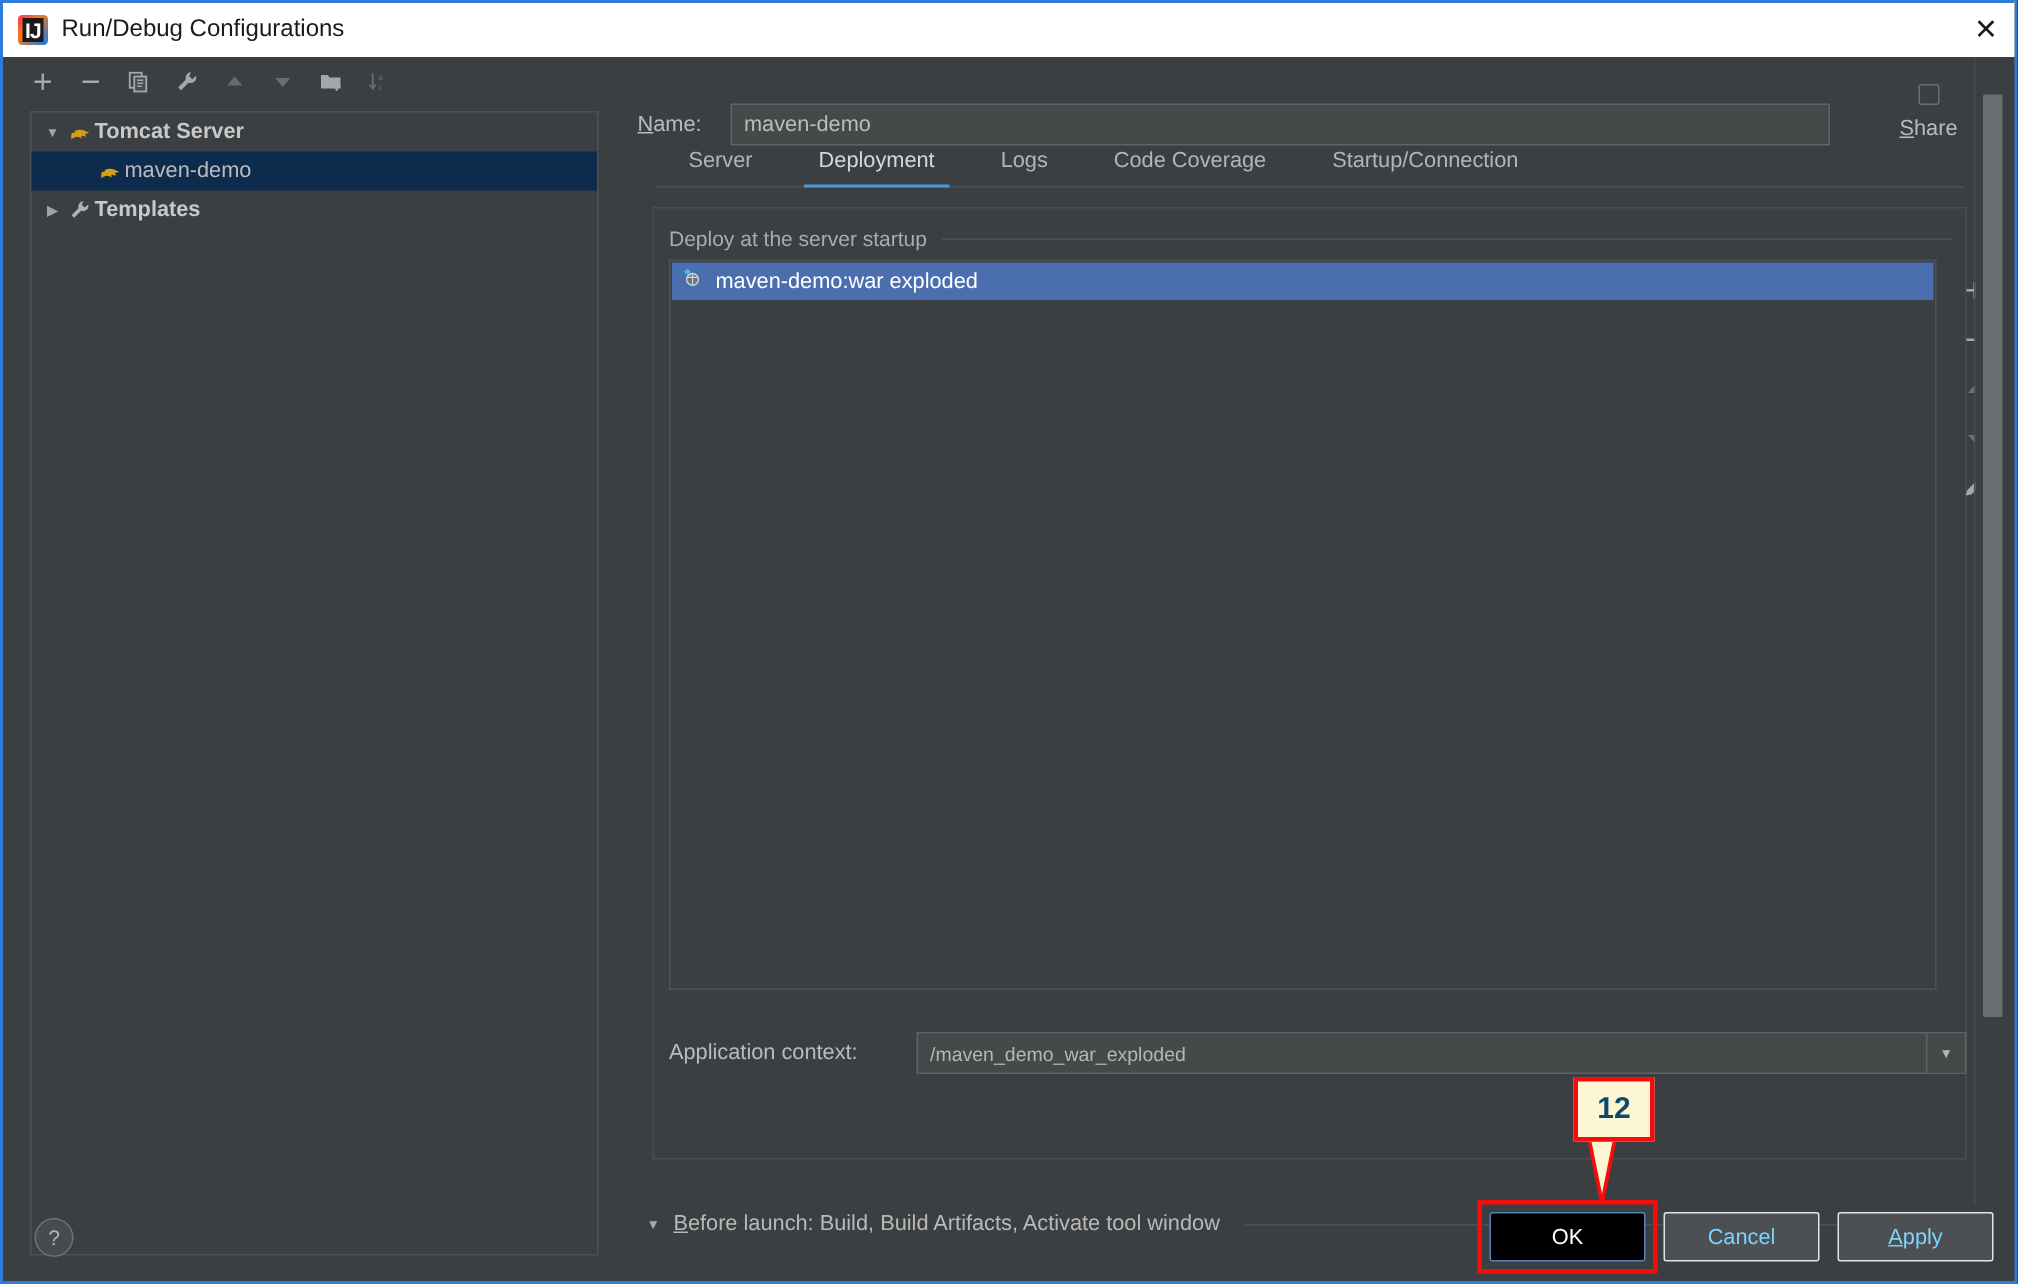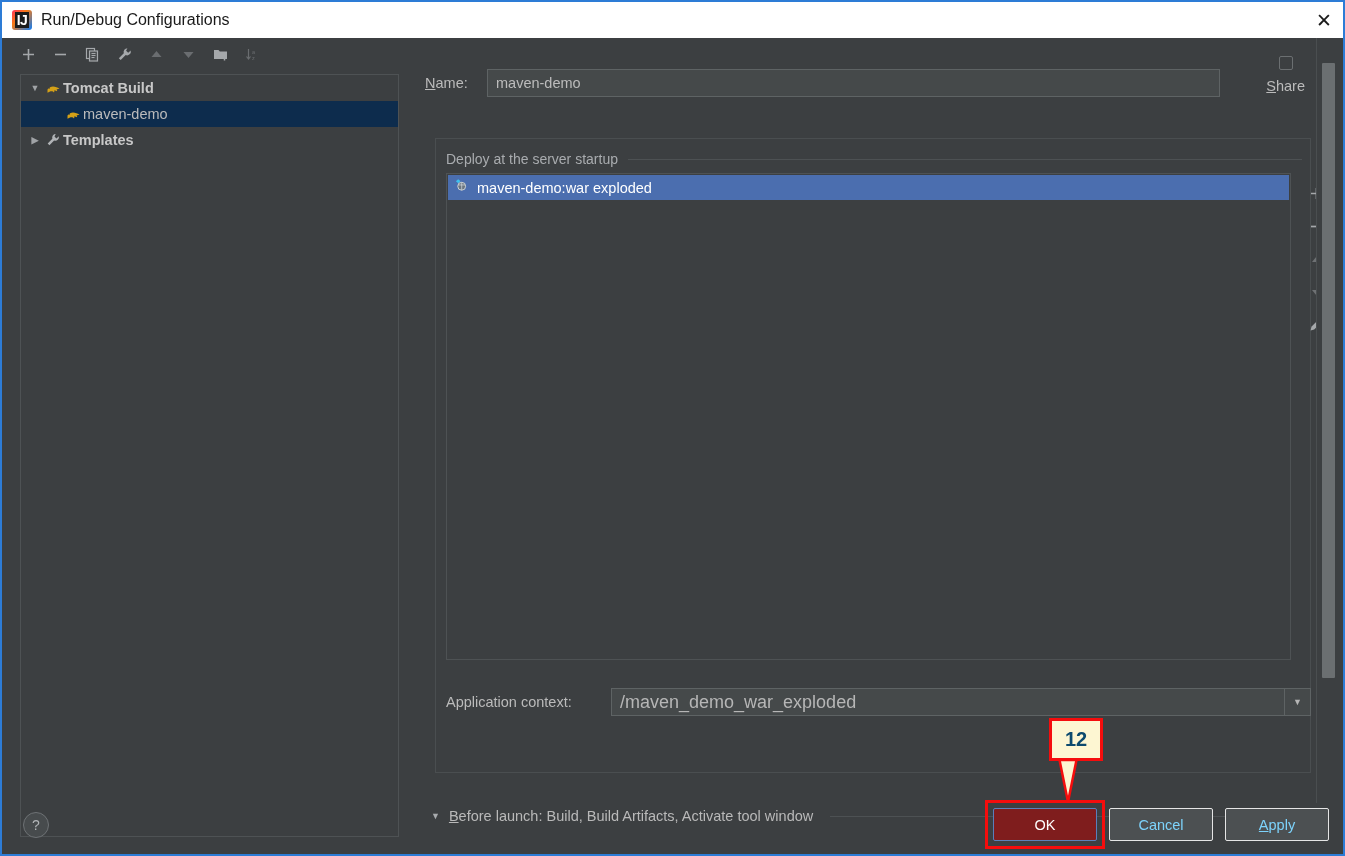--- a/index.html
+++ b/index.html
@@ -186,21 +186,21 @@
     display: flex; align-items: center;
   }
   #appctx-label { font-size: 14.5px; color: #bbbbbb; width: 165px; }
   #appctx-wrap {
     position: relative; width: 700px; height: 28px;
     background: #45494a; border: 1px solid #5e6364;
     display: flex; align-items: center;
   }
   #appctx-input {
     flex: 1; height: 26px; background: transparent; border: none;
-    color: #b6b6b6; font-size: 18px; padding: 0 8px; outline: none;
+    color: #b6b6b6; font-size: 13px; padding: 0 8px; outline: none;
     font-family: "Liberation Sans", sans-serif;
   }
   #appctx-arrow {
     width: 26px; height: 26px; background: #45494a;
     border-left: 1px solid #5e6364;
     display: flex; align-items: center; justify-content: center;
     color: #b6b6b6; font-size: 9px; cursor: default;
   }
 
   
@@ -229,21 +229,21 @@
   }
   .dlg-btn {
     width: 104px; height: 33px;
     background: #4c5052; border: 1px solid #e5e5e5; border-radius: 2px;
     color: #7dd3fc; font-size: 14.5px;
     font-family: "Liberation Sans", sans-serif;
     display: flex; align-items: center; justify-content: center;
     cursor: default;
   }
   .dlg-btn.primary {
-    background: #7f1d1d; border: 1px solid #5a7fbb; color: #ffffff;
+    background: #000000; border: 1px solid #5a7fbb; color: #ffffff;
   }
   .dlg-btn u { text-decoration: underline; }
   #ok-wrap { position: relative; }
   #ok-highlight {
     position: absolute; left: -8px; top: -8px;
     width: 120px; height: 49px;
     border: 3px solid #f50d0d;
     pointer-events: none;
   }
 
@@ -343,21 +343,21 @@
     <div id="tree">
 
       <div class="tree-row bold">
         <span class="tri">▼</span>
         <span class="row-icon">
           <svg width="15" height="13" viewBox="0 0 15 13">
             <path d="M1.5 7.5c1.5-2 3.5-3 5.5-3 2.5 0 4.5 1 6.5 2.2-1 .3-2 .5-3 .4.6.6.8 1.4.5 2.2-.8-.6-1.8-.9-2.8-.7.3.6.2 1.3-.2 1.8-.6-.7-1.5-1.2-2.5-1.2-1.3 0-2.6.6-4 1.6z" fill="#d4a017"></path>
             <circle cx="3.2" cy="6" r="0.7" fill="#3c3f41"></circle>
           </svg>
         </span>
-        <span>Tomcat Build</span>
+        <span>Tomcat Server</span>
       </div>
 
       <div class="tree-row selected">
         <span class="tri empty">▼</span>
         <span class="indent"></span>
         <span class="row-icon">
           <svg width="15" height="13" viewBox="0 0 15 13">
             <path d="M1.5 7.5c1.5-2 3.5-3 5.5-3 2.5 0 4.5 1 6.5 2.2-1 .3-2 .5-3 .4.6.6.8 1.4.5 2.2-.8-.6-1.8-.9-2.8-.7.3.6.2 1.3-.2 1.8-.6-.7-1.5-1.2-2.5-1.2-1.3 0-2.6.6-4 1.6z" fill="#d4a017"></path>
             <circle cx="3.2" cy="6" r="0.7" fill="#0d2c4d"></circle>
           </svg>
@@ -382,20 +382,27 @@
     <div id="name-row">
       <div id="name-label"><u>N</u>ame:</div>
       <input id="name-input" type="text" value="maven-demo" style="">
     </div>
 
     <div id="share-box">
       <span class="checkbox"></span>
       <span><u>S</u>hare</span>
     </div>
 
+    <div id="tabs">
+      <div class="tab">Server</div>
+      <div class="tab active">Deployment</div>
+      <div class="tab">Logs</div>
+      <div class="tab">Code Coverage</div>
+      <div class="tab">Startup/Connection</div>
+    </div>
 
     <div id="deploy-panel">
 
       <div id="deploy-legend">
         <span>Deploy at the server startup</span>
         <span class="ln"></span>
       </div>
 
       <div id="deploy-list">
         <div id="deploy-item">

